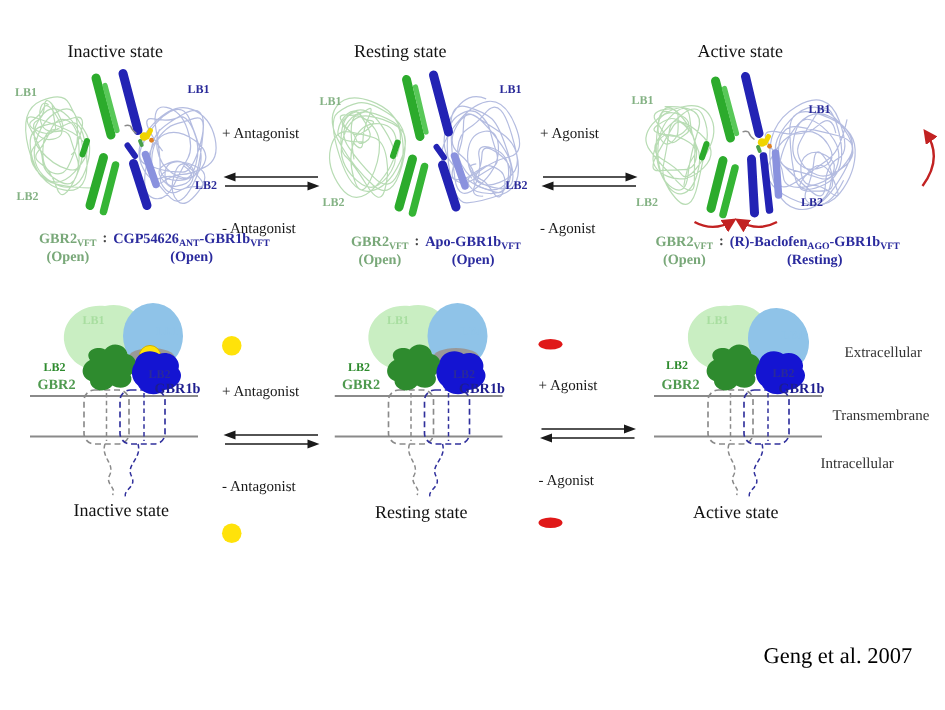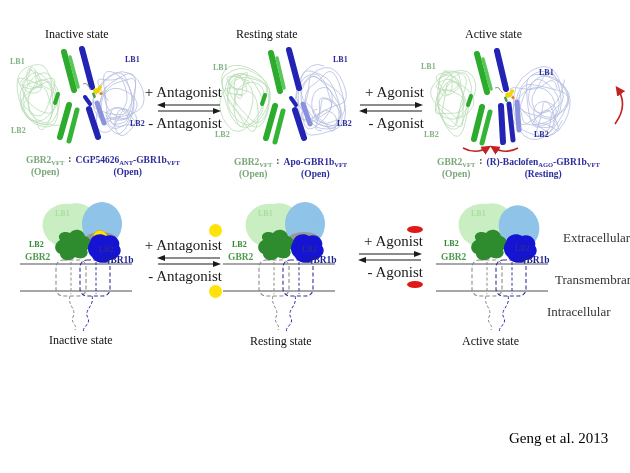--- a/index.html
+++ b/index.html
@@ -10,36 +10,36 @@
   .lb{position:absolute;font-size:8px;font-weight:bold;white-space:nowrap;}
   .lb.g{color:#84b284;}
   .lb.b{color:#2a2a99;}
   .struct,.cartoon{position:absolute;}
   .cap{position:absolute;display:flex;align-items:flex-start;font-size:9.5px;font-weight:bold;white-space:nowrap;}
   .cap .col{display:flex;flex-direction:column;align-items:center;line-height:1.3;}
   .cap .green{color:#79a879;}
   .cap .blue{color:#2b2b9e;}
   .cap .colon{color:#454545;margin:0 4px;}
   .cap sub{font-size:6.5px;vertical-align:baseline;position:relative;top:2px;}
-  .trans{position:absolute;display:flex;flex-direction:column;align-items:flex-end;gap:0;
-         font-size:15px;color:#1a1a1a;white-space:nowrap;}
+  .trans{position:absolute;display:flex;flex-direction:column;align-items:flex-start;gap:19px;
+         font-size:10px;color:#1a1a1a;white-space:nowrap;}
   .eq line{stroke:#1a1a1a;stroke-width:1.1;}
   .eq polygon{fill:#1a1a1a;}
   .dot{display:inline-block;}
   .dot.yellow{width:13px;height:13px;border-radius:50%;background:#ffe20a;}
   .dot.red{width:16px;height:7px;border-radius:50%;background:#e01818;}
   .clb{position:absolute;font-weight:bold;white-space:nowrap;font-size:8px;}
   .clb.pg{color:#a8dea0;}
   .clb.lbl{color:#8fc3e8;}
   .clb.dg{color:#2e8b2e;}
   .clb.nb{color:#2a2a99;}
   .cgbr{position:absolute;font-weight:bold;font-size:9.5px;white-space:nowrap;}
   .cgbr.g{color:#4f9a4f;}
   .cgbr.b{color:#1d1d8f;}
-  .memlabel{position:absolute;font-size:13px;color:#333;white-space:nowrap;}
+  .memlabel{position:absolute;font-size:10px;color:#333;white-space:nowrap;}
   .credit{position:absolute;font-size:15px;color:#000;white-space:nowrap;}
 </style>
 </head>
 <body>
 
 <div class="fig">
 
   <span class="title" style="left:45px;top:27px">Inactive state</span>
   <span class="title" style="left:236px;top:27px">Resting state</span>
   <span class="title" style="left:465px;top:27px">Active state</span>
@@ -276,14 +276,14 @@
   </div>
 
   <span class="memlabel" style="left:563px;top:230px">Extracellular</span>
   <span class="memlabel" style="left:555px;top:272px">Transmembrane</span>
   <span class="memlabel" style="left:547px;top:304px">Intracellular</span>
 
   <span class="statelabel" style="left:49px;top:333px">Inactive state</span>
   <span class="statelabel" style="left:250px;top:334px">Resting state</span>
   <span class="statelabel" style="left:462px;top:334px">Active state</span>
 
-  <span class="credit" style="left:509px;top:430px">Geng et al. 2013</span>
+  <span class="credit" style="left:509px;top:430px">Geng et al. 2007</span>
 </div>
 
 </body></html>

